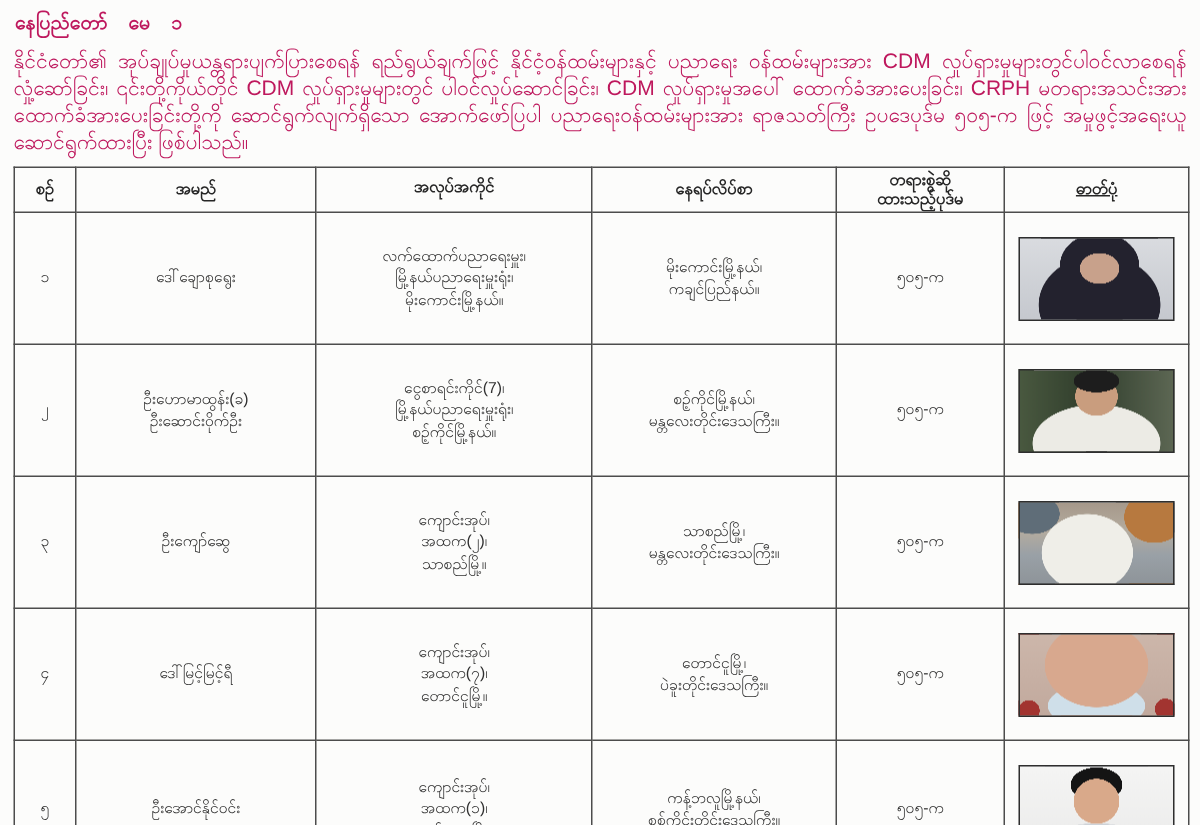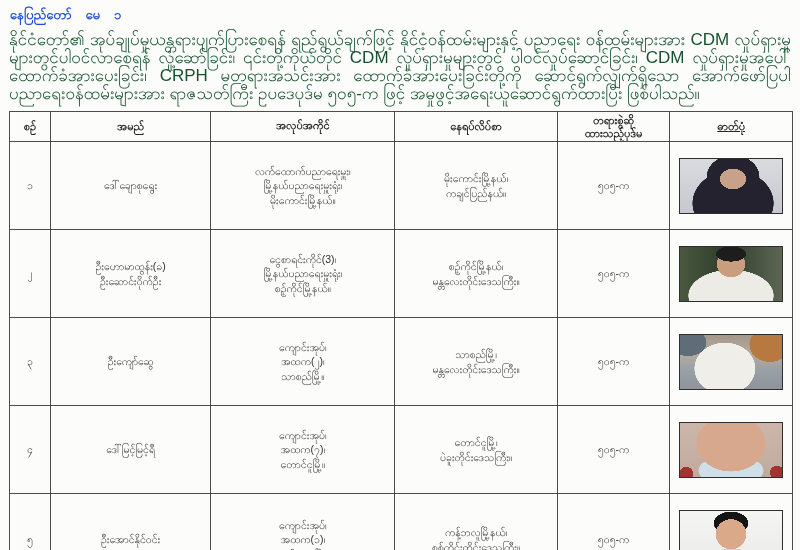--- a/index.html
+++ b/index.html
@@ -4,26 +4,26 @@
 <style>
   html,body{margin:0;padding:0;}
   body{
     width:800px;height:550px;overflow:hidden;
     background:#fcfcfb;
     font-family:"Liberation Sans","DejaVu Sans",sans-serif;
     color:#2e2e2e;
   }
   .page{padding:4px 9px 0 9px;}
   .dateline{
-    font-size:13px;font-weight:bold;color:#1d4ed8;
+    font-size:13px;font-weight:bold;color:#be185d;
     margin:2px 0 6px 1px;word-spacing:10px;letter-spacing:.2px;
   }
   .para{
-    font-size:17px;line-height:18px;text-align:justify;
-    color:#14532d;margin:0 0 8px 0;
+    font-size:14px;line-height:18px;text-align:justify;
+    color:#be185d;margin:0 0 8px 0;
   }
   table.doc{
     border-collapse:collapse;table-layout:fixed;
     width:784px;margin:0;
   }
   table.doc th,table.doc td{
     border:1.6px solid #4c4c4c;
     vertical-align:middle;text-align:center;
     padding:1px 3px;
     white-space:pre-line;
@@ -120,21 +120,21 @@
 ကချင်ပြည်နယ်။</td>
         <td>၅၀၅-က</td>
         <td class="photo-cell">
           <div class="photo ph1"></div>
         </td>
       </tr>
       <tr class="r2">
         <td>၂</td>
         <td>ဦးဟောမာထွန်း(ခ)
 ဦးဆောင်းဝိုက်ဦး</td>
-        <td>ငွေစာရင်းကိုင်(3)၊
+        <td>ငွေစာရင်းကိုင်(7)၊
 မြို့နယ်ပညာရေးမှူးရုံး၊
 စဉ့်ကိုင်မြို့နယ်။</td>
         <td>စဉ့်ကိုင်မြို့နယ်၊
 မန္တလေးတိုင်းဒေသကြီး။</td>
         <td>၅၀၅-က</td>
         <td class="photo-cell">
           <div class="photo ph2"></div>
         </td>
       </tr>
       <tr class="r3">

